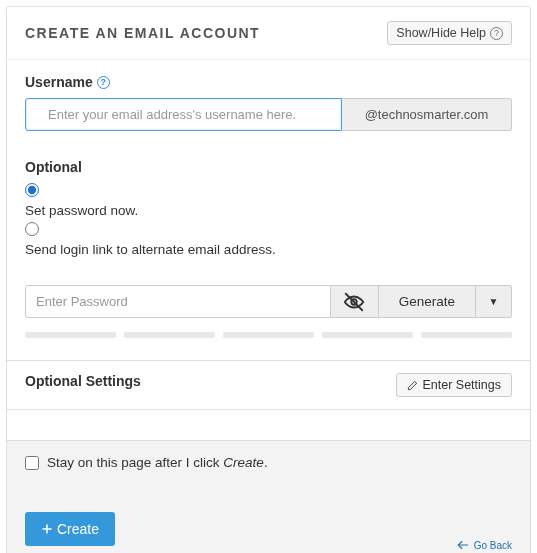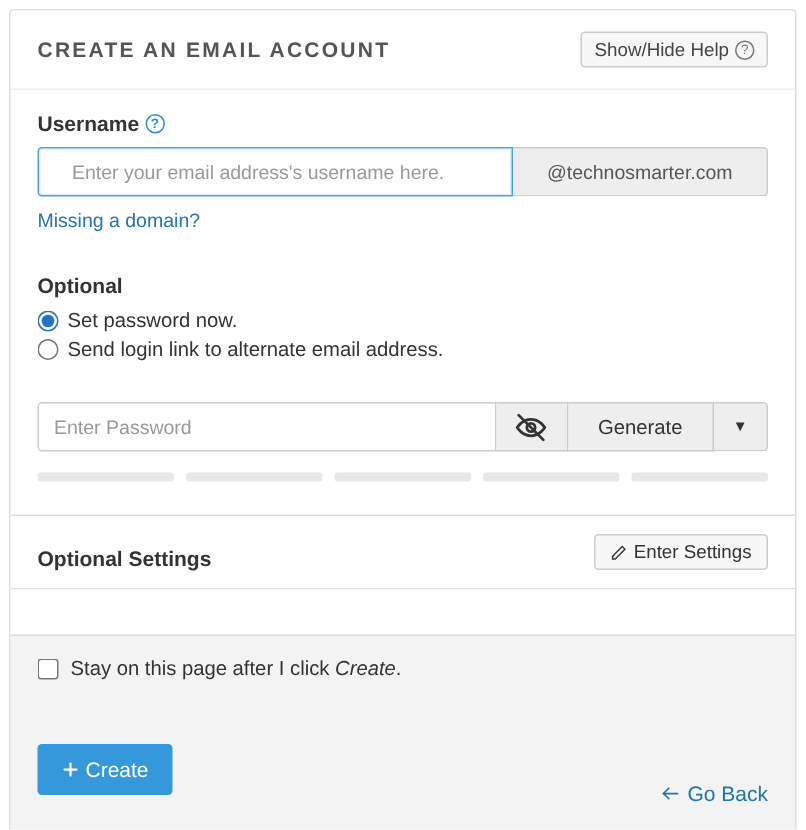--- a/index.html
+++ b/index.html
@@ -111,25 +111,26 @@
     display: inline-block;
     cursor: pointer;
   }
   .pw-label {
     font-weight: 600;
     margin-top: 28px;
     margin-bottom: 8px;
   }
   .radio-row {
     display: flex;
-    align-items: flex-end;
+    align-items: flex-start;
     gap: 6px;
     margin-bottom: 4px;
     font-size: 13.5px;
     color: #333;
+    flex-direction: column;
   }
   .radio-row input[type=radio] {
     accent-color: #1f74c7;
     width: 14px; height: 14px;
     cursor: pointer;
   }
   .pw-input-row {
     display: flex;
     margin-top: 28px;
   }
@@ -187,21 +188,21 @@
   }
   .strength-seg {
     flex: 1;
     height: 6px;
     background: #e8e8e8;
     border-radius: 2px;
   }
   .optional-header {
     display: flex;
     justify-content: space-between;
-    align-items: flex-end;
+    align-items: flex-start;
     padding: 12px 18px;
     border-top: 1px solid #ddd;
     border-bottom: 1px solid #ddd;
     background: #fff;
   }
   .optional-title {
     font-weight: 600;
     font-size: 14px;
   }
   .edit-btn {
@@ -248,21 +249,21 @@
     border-radius: 3px;
     padding: 9px 16px;
     font-size: 14px;
     display: flex;
     align-items: center;
     gap: 4px;
     cursor: pointer;
   }
   .goback {
     color: #2574a9;
-    font-size: 14px;
+    font-size: 10px;
     display: flex;
     align-items: center;
     gap: 4px;
     cursor: pointer;
     margin-top: 32px;
   }
 </style>
 </head>
 <body>
 
@@ -279,21 +280,20 @@
   <div class="section">
 
     <div class="label-row">
       <span>Username</span>
       <span class="help-icon">?</span>
     </div>
     <div class="input-row">
       <input type="text" class="username-input" placeholder="Enter your email address's username here." style="">
       <div class="domain-box">@technosmarter.com</div>
     </div>
-    <a class="link">Missing a domain?</a>
 
     <div class="pw-label">Optional</div>
 
     <label class="radio-row">
       <input type="radio" name="pwmode" checked="" style="">
       <span>Set password now.</span>
     </label>
     <label class="radio-row">
       <input type="radio" name="pwmode" style="">
       <span>Send login link to alternate email address.</span>

